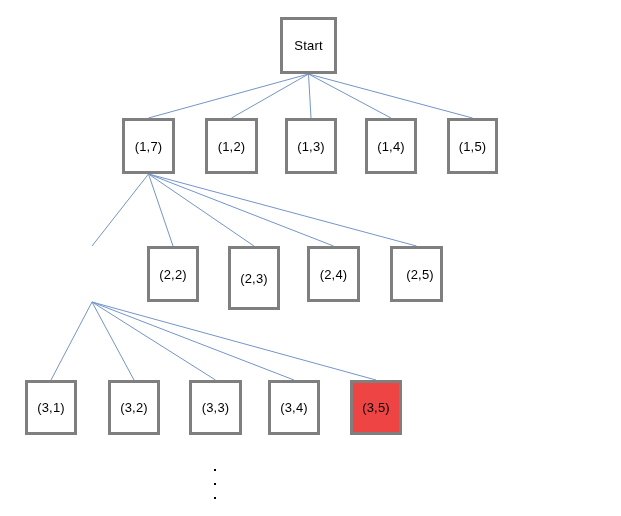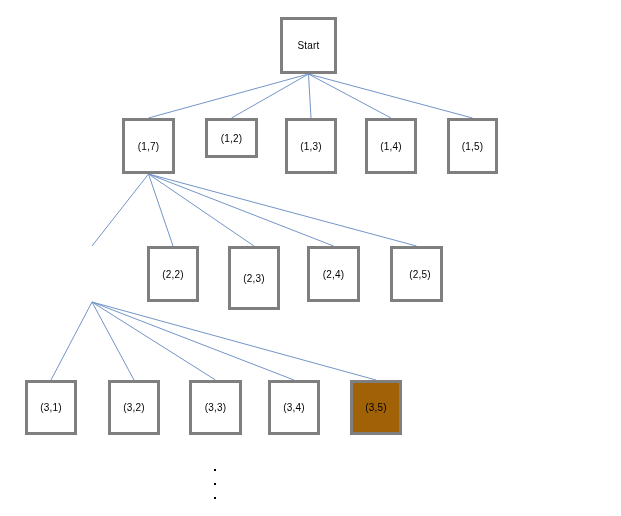--- a/index.html
+++ b/index.html
@@ -9,21 +9,21 @@
     font-family: "Liberation Sans", sans-serif;
     position: relative; overflow: hidden;
   }
   #canvas { position: absolute; left: 0; top: 0; width: 621px; height: 516px; }
   #edges { position: absolute; left: 0; top: 0; }
   .node {
     position: absolute; box-sizing: border-box;
     background: #ffffff; border: 3px solid #7f7f7f;
     display: flex; align-items: center; justify-content: center;
   }
-  .node .label { font-size: 10px; color: #000000; letter-spacing: 0.2px; }
+  .node .label { font-size: 13px; color: #000000; letter-spacing: 0.2px; }
   .dot { position: absolute; width: 2px; height: 2px; background: #000000; }
 </style>
 </head>
 <body>
 
 <div id="canvas" style="background: rgb(255, 255, 255);">
   <svg id="edges" width="621" height="516">
       <line x1="308.5" y1="74" x2="148.5" y2="118" stroke="#7495c8" stroke-width="1"></line>
       <line x1="308.5" y1="74" x2="231.5" y2="118" stroke="#7495c8" stroke-width="1"></line>
       <line x1="308.5" y1="74" x2="311" y2="118" stroke="#7495c8" stroke-width="1"></line>
@@ -39,21 +39,21 @@
       <line x1="92" y1="302" x2="215.5" y2="380" stroke="#7495c8" stroke-width="1"></line>
       <line x1="92" y1="302" x2="294" y2="380" stroke="#7495c8" stroke-width="1"></line>
       <line x1="92" y1="302" x2="376" y2="380" stroke="#7495c8" stroke-width="1"></line>
     </svg>
 <div class="node" style="left: 280px; top: 17px; width: 57px; height: 57px; border-color: rgb(127, 127, 127); background: rgb(255, 255, 255);">
       <span class="label" style="color: rgb(0, 0, 0);">Start</span>
     </div>
     <div class="node" style="left: 122px; top: 118px; width: 53px; height: 56px; border-color: rgb(127, 127, 127); background: rgb(255, 255, 255);">
       <span class="label" style="color: rgb(0, 0, 0);">(1,7)</span>
     </div>
-    <div class="node" style="left: 205px; top: 118px; width: 53px; height: 40px; border-color: rgb(127, 127, 127); background: rgb(255, 255, 255);">
+    <div class="node" style="left: 205px; top: 118px; width: 53px; height: 56px; border-color: rgb(127, 127, 127); background: rgb(255, 255, 255);">
       <span class="label" style="color: rgb(0, 0, 0);">(1,2)</span>
     </div>
     <div class="node" style="left: 285px; top: 118px; width: 52px; height: 56px; border-color: rgb(127, 127, 127); background: rgb(255, 255, 255);">
       <span class="label" style="color: rgb(0, 0, 0);">(1,3)</span>
     </div>
     <div class="node" style="left: 365px; top: 118px; width: 52px; height: 56px; border-color: rgb(127, 127, 127); background: rgb(255, 255, 255);">
       <span class="label" style="color: rgb(0, 0, 0);">(1,4)</span>
     </div>
     <div class="node" style="left: 447px; top: 118px; width: 51px; height: 56px; border-color: rgb(127, 127, 127); background: rgb(255, 255, 255);">
       <span class="label" style="color: rgb(0, 0, 0);">(1,5)</span>
@@ -75,19 +75,19 @@
     </div>
     <div class="node" style="left: 108px; top: 380px; width: 52px; height: 55px; border-color: rgb(127, 127, 127); background: rgb(255, 255, 255);">
       <span class="label" style="color: rgb(0, 0, 0);">(3,2)</span>
     </div>
     <div class="node" style="left: 189px; top: 380px; width: 53px; height: 55px; border-color: rgb(127, 127, 127); background: rgb(255, 255, 255);">
       <span class="label" style="color: rgb(0, 0, 0);">(3,3)</span>
     </div>
     <div class="node" style="left: 268px; top: 380px; width: 52px; height: 55px; border-color: rgb(127, 127, 127); background: rgb(255, 255, 255);">
       <span class="label" style="color: rgb(0, 0, 0);">(3,4)</span>
     </div>
-    <div class="node" style="left: 350px; top: 380px; width: 52px; height: 55px; border-color: rgb(127, 127, 127); background: #a16207;">
+    <div class="node" style="left: 350px; top: 380px; width: 52px; height: 55px; border-color: rgb(127, 127, 127); background: #ef4444;">
       <span class="label" style="color: rgb(0, 0, 0);">(3,5)</span>
     </div>
     <div class="dot" style="left: 214px; top: 469px; background: rgb(0, 0, 0);"></div>
     <div class="dot" style="left: 214px; top: 483px; background: rgb(0, 0, 0);"></div>
     <div class="dot" style="left: 214px; top: 497px; background: rgb(0, 0, 0);"></div>
   </div>
 
 </body></html>

